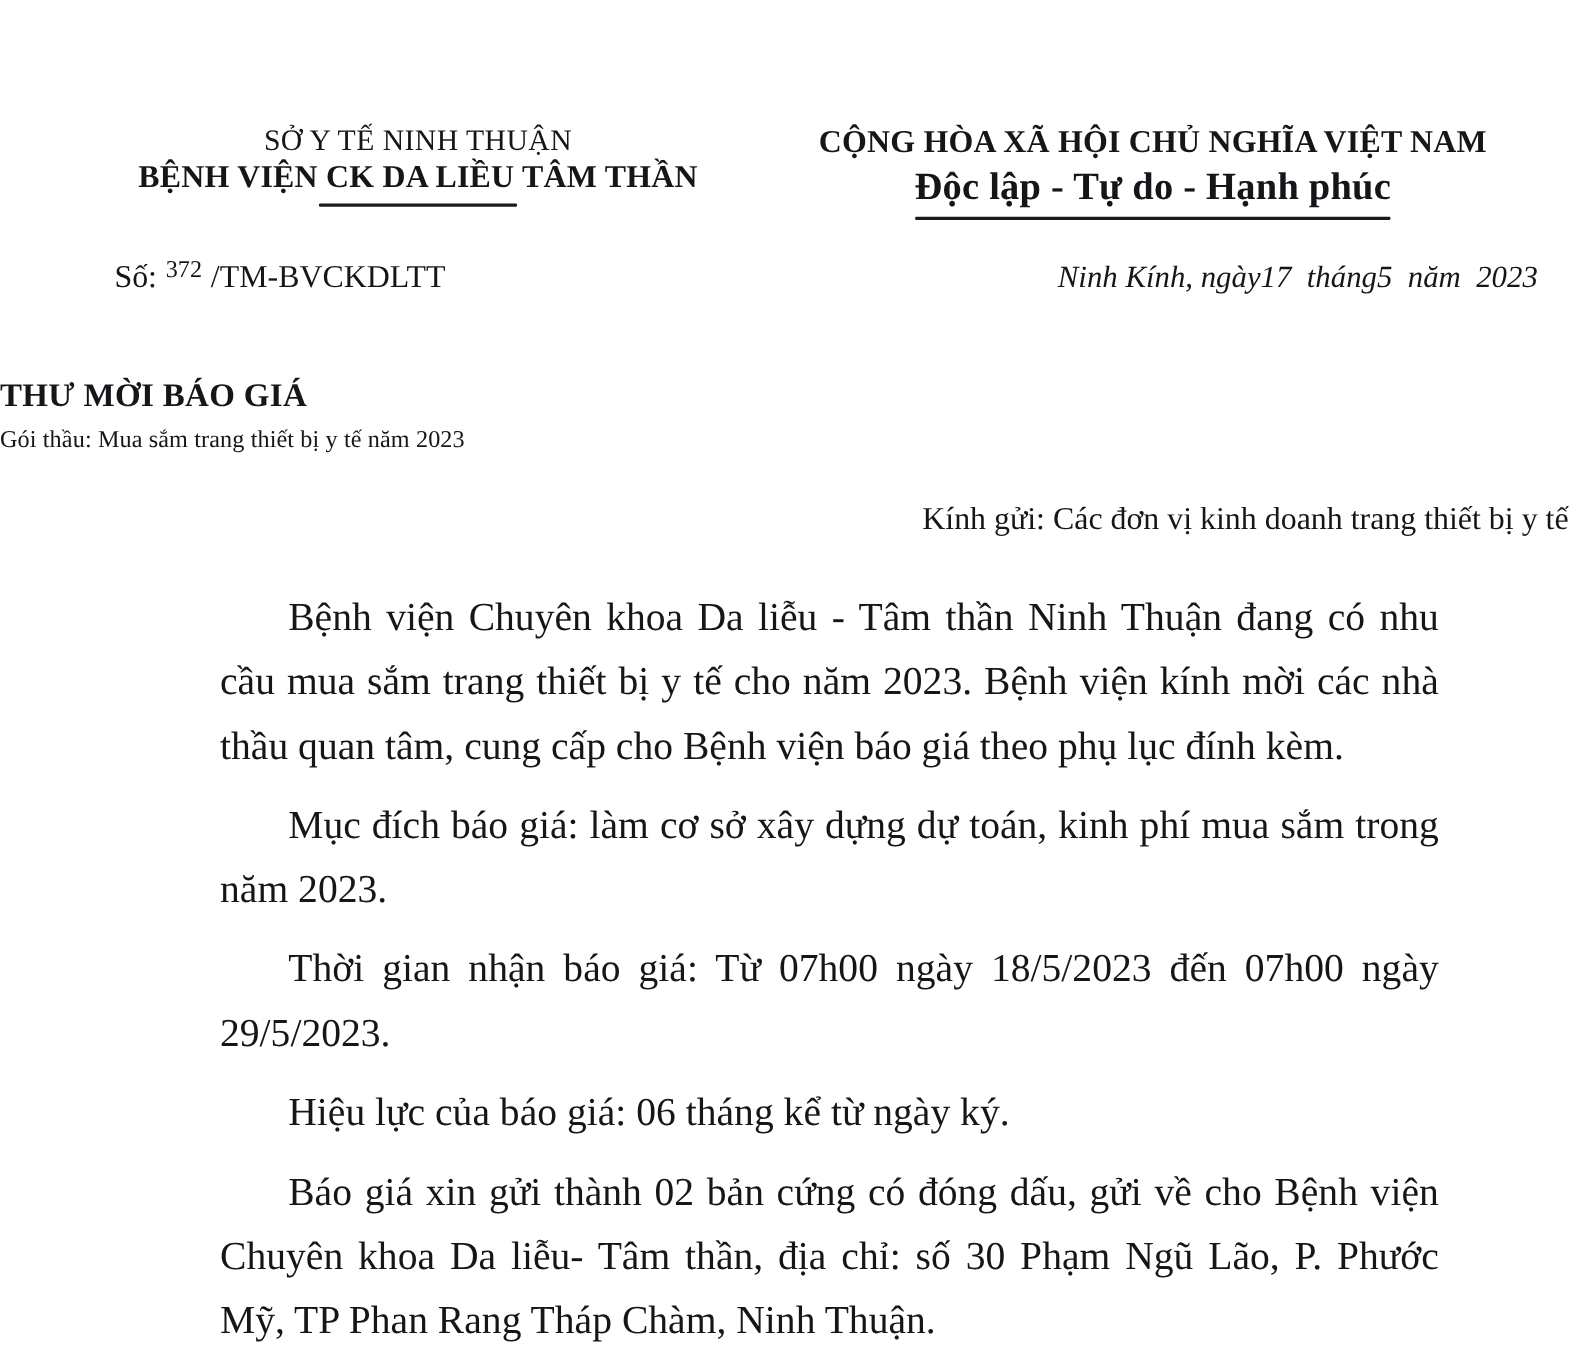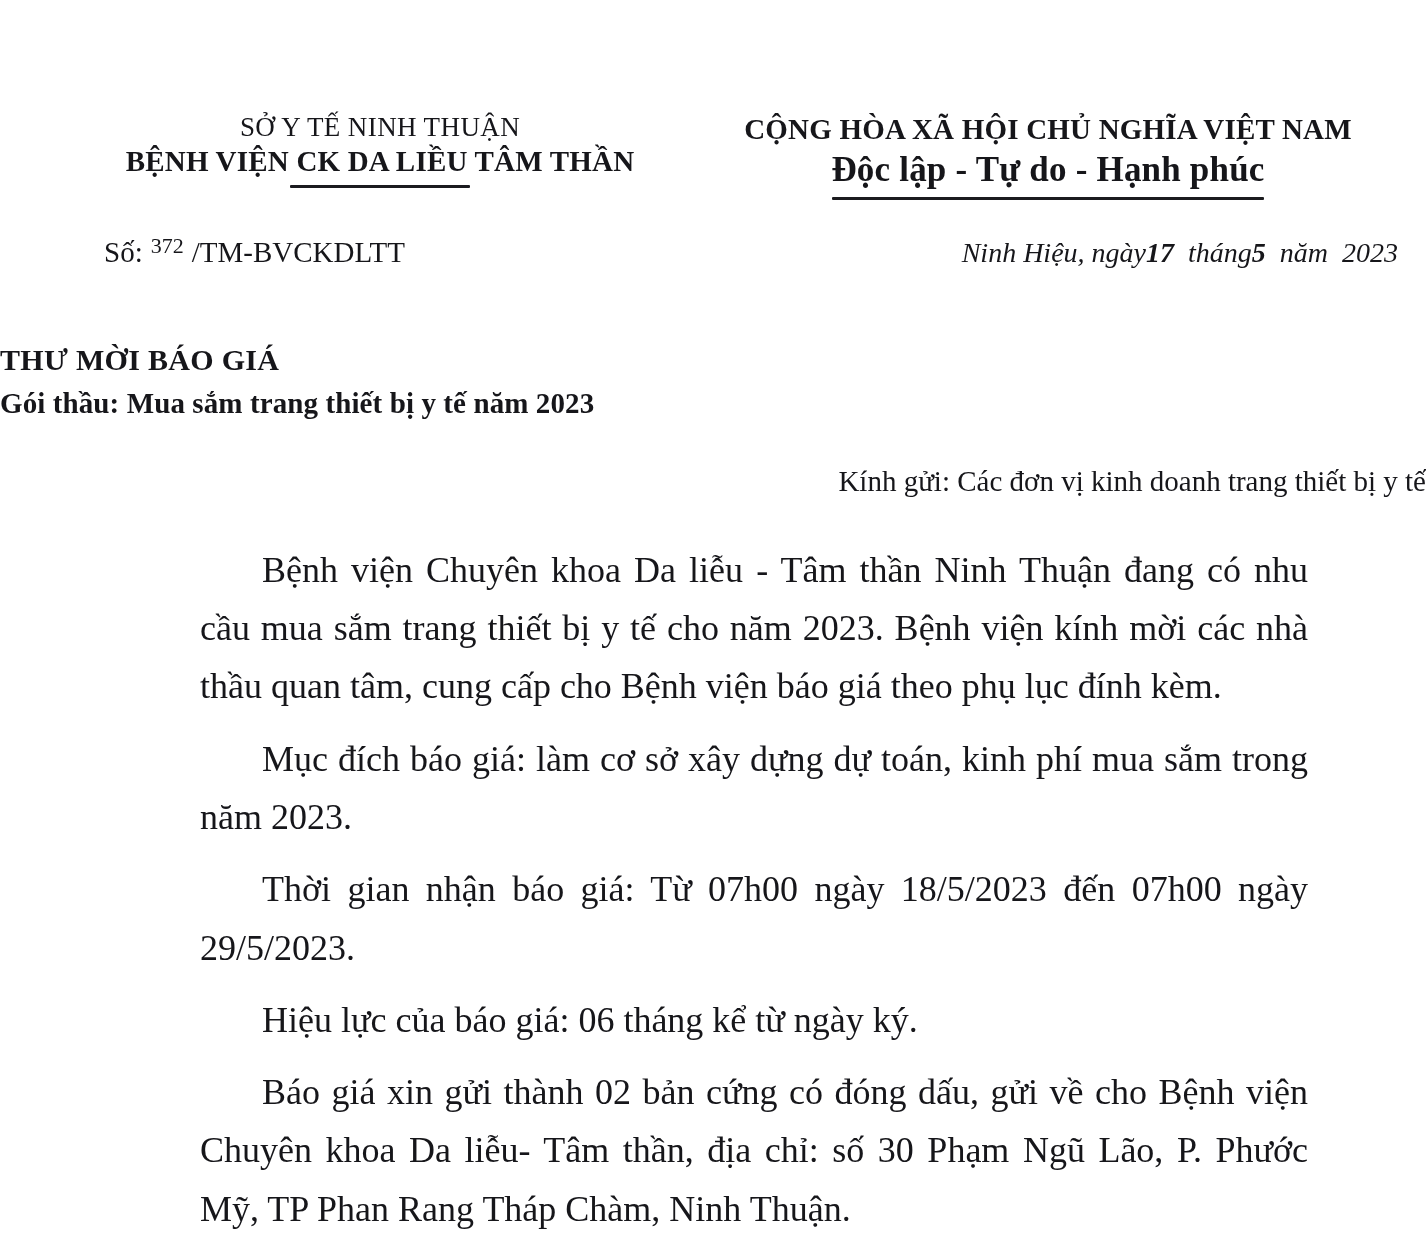--- a/index.html
+++ b/index.html
@@ -99,37 +99,37 @@
   .doc-number .num-suffix {
     margin-left: 4px;
   }
   .doc-place-date {
     margin-left: auto;
     margin-right: 28px;
     font-size: 28px;
     font-style: italic;
     white-space: nowrap;
   }
-  .doc-place-date .tight { margin-left: 0; font-weight: bold; }
+  .doc-place-date .tight { margin-left: 0; }
   .doc-place-date .gap { margin-left: 14px; }
 
   
   .title-block {
     text-align: left;
     margin-top: 72px;
   }
   .doc-title {
     font-size: 30px;
     font-weight: bold;
     letter-spacing: 0.3px;
     line-height: 1.25;
   }
   .doc-subtitle {
-    font-size: 29px;
-    font-weight: bold;
+    font-size: 22px;
+    font-weight: normal;
     letter-spacing: 0.1px;
     line-height: 1.25;
     margin-top: 6px;
   }
   .addressee {
     text-align: right;
     font-size: 29px;
     margin-top: 42px;
     line-height: 1.3;
   }
@@ -174,21 +174,21 @@
       <div class="rule rule-right"></div>
     </div>
   </div>
 
   <div class="meta-row">
     <div class="doc-number">
       <span>Số:</span><span class="num-stamp">372</span><span class="num-suffix">/TM-BVCKDLTT</span>
     </div>
 
     <div class="doc-place-date">
-      <span>Ninh Hiệu, ngày</span><span class="tight">17</span><span class="gap">tháng</span><span class="tight">5</span><span class="gap">năm</span><span class="gap">2023</span>
+      <span>Ninh Kính, ngày</span><span class="tight">17</span><span class="gap">tháng</span><span class="tight">5</span><span class="gap">năm</span><span class="gap">2023</span>
     </div>
   </div>
 
   <div class="title-block">
     <div class="doc-title">THƯ MỜI BÁO GIÁ</div>
     <div class="doc-subtitle">Gói thầu: Mua sắm trang thiết bị y tế năm 2023</div>
   </div>
 
   <div class="addressee">Kính gửi: Các đơn vị kinh doanh trang thiết bị y tế</div>
 

